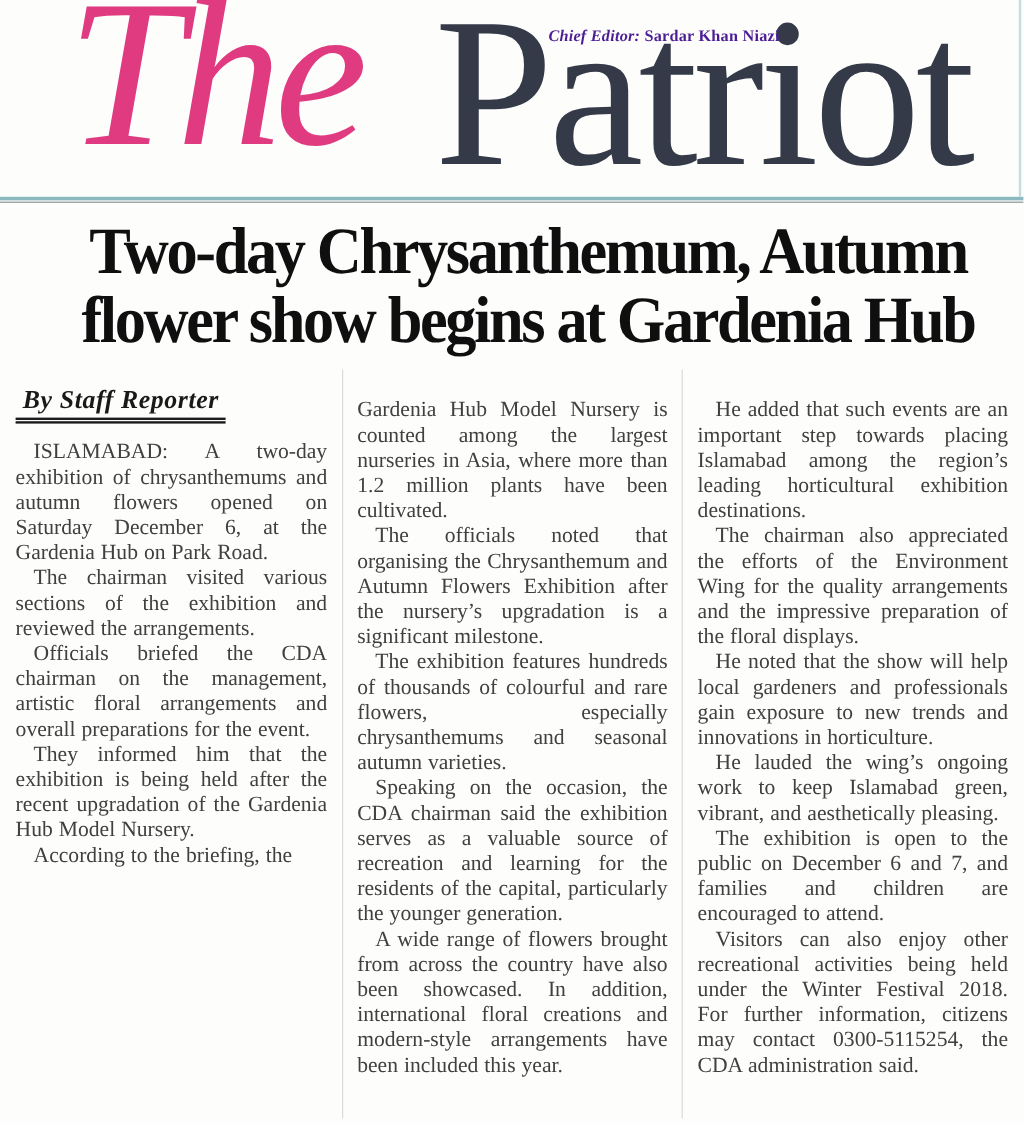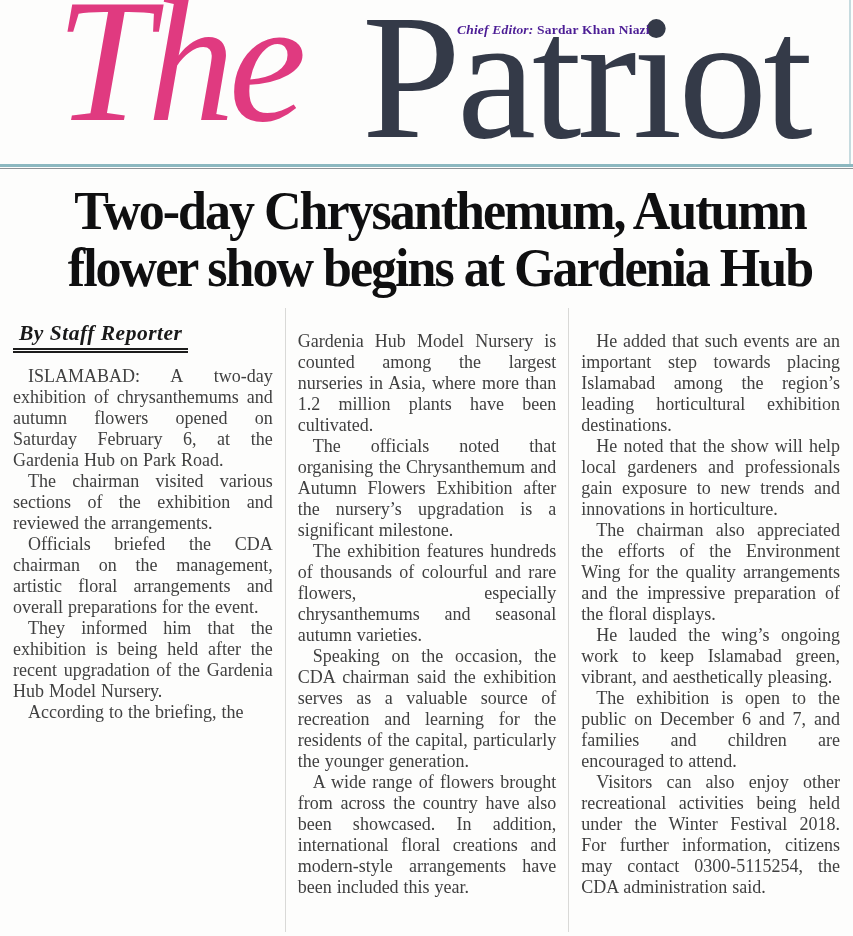--- a/index.html
+++ b/index.html
@@ -94,39 +94,39 @@
     <div class="hl-line">Two-day Chrysanthemum, Autumn</div>
     <div class="hl-line">flower show begins at Gardenia Hub</div>
   </section>
 
   <section class="body-cols">
 
     <div class="col col-1">
       <div class="byline-wrap">
         <span class="byline">By Staff Reporter</span>
       </div>
-      <p>ISLAMABAD: A two-day exhibition of chrysanthemums and autumn flowers opened on Saturday February 6, at the Gardenia Hub on Park Road.</p>
+      <p>ISLAMABAD: A two-day exhibition of chrysanthemums and autumn flowers opened on Saturday December 6, at the Gardenia Hub on Park Road.</p>
       <p>The chairman visited various sections of the exhibition and reviewed the arrangements.</p>
       <p>Officials briefed the CDA chairman on the management, artistic floral arrangements and overall preparations for the event.</p>
       <p>They informed him that the exhibition is being held after the recent upgradation of the Gardenia Hub Model Nursery.</p>
       <p>According to the briefing, the</p>
     </div>
 
     <div class="col col-2">
       <p class="cont">Gardenia Hub Model Nursery is counted among the largest nurseries in Asia, where more than 1.2 million plants have been cultivated.</p>
       <p>The officials noted that organising the Chrysanthemum and Autumn Flowers Exhibition after the nursery’s upgradation is a significant milestone.</p>
       <p>The exhibition features hundreds of thousands of colourful and rare flowers, especially chrysanthemums and seasonal autumn varieties.</p>
       <p>Speaking on the occasion, the CDA chairman said the exhibition serves as a valuable source of recreation and learning for the residents of the capital, particularly the younger generation.</p>
       <p>A wide range of flowers brought from across the country have also been showcased. In addition, international floral creations and modern-style arrangements have been included this year.</p>
     </div>
 
     <div class="col col-3">
       <p>He added that such events are an important step towards placing Islamabad among the region’s leading horticultural exhibition destinations.</p>
+      <p>The chairman also appreciated the efforts of the Environment Wing for the quality arrangements and the impressive preparation of the floral displays.</p>
       <p>He noted that the show will help local gardeners and professionals gain exposure to new trends and innovations in horticulture.</p>
-      <p>The chairman also appreciated the efforts of the Environment Wing for the quality arrangements and the impressive preparation of the floral displays.</p>
       <p>He lauded the wing’s ongoing work to keep Islamabad green, vibrant, and aesthetically pleasing.</p>
       <p>The exhibition is open to the public on December 6 and 7, and families and children are encouraged to attend.</p>
       <p>Visitors can also enjoy other recreational activities being held under the Winter Festival 2018. For further information, citizens may contact 0300-5115254, the CDA administration said.</p>
     </div>
 
   </section>
 
 </div>
 
 </body></html>

